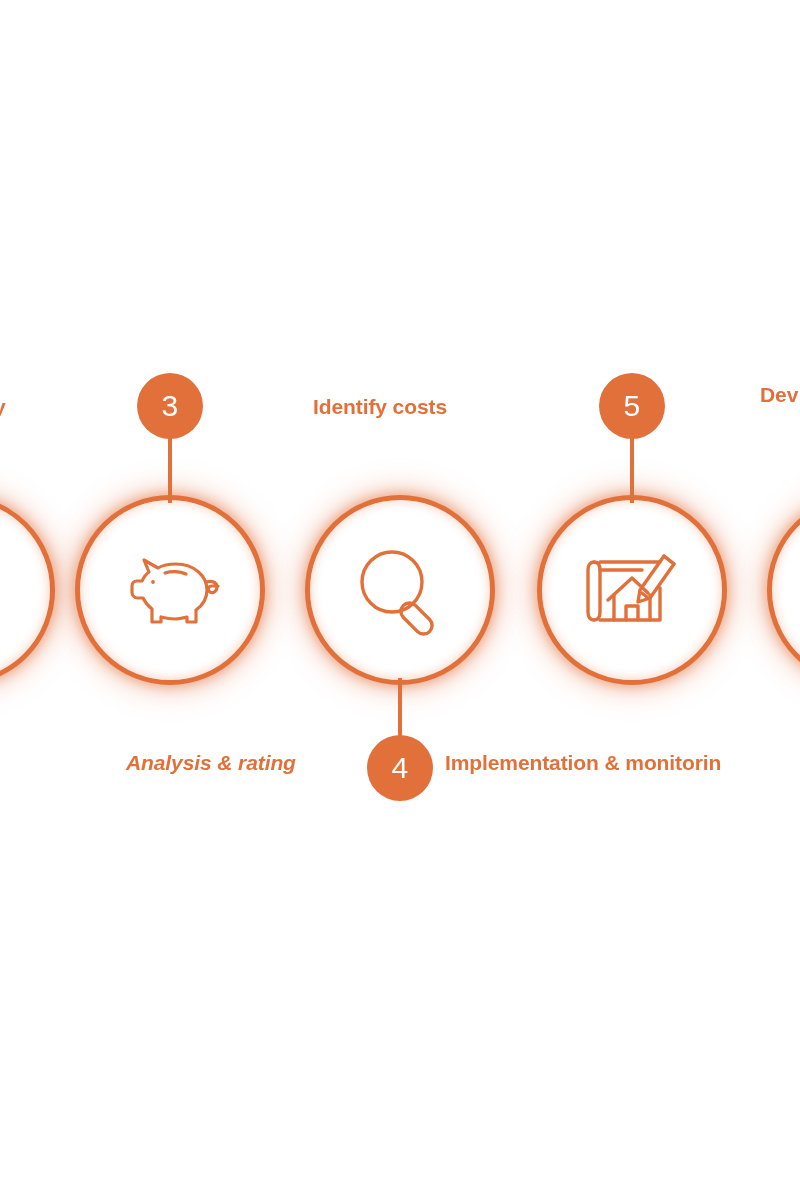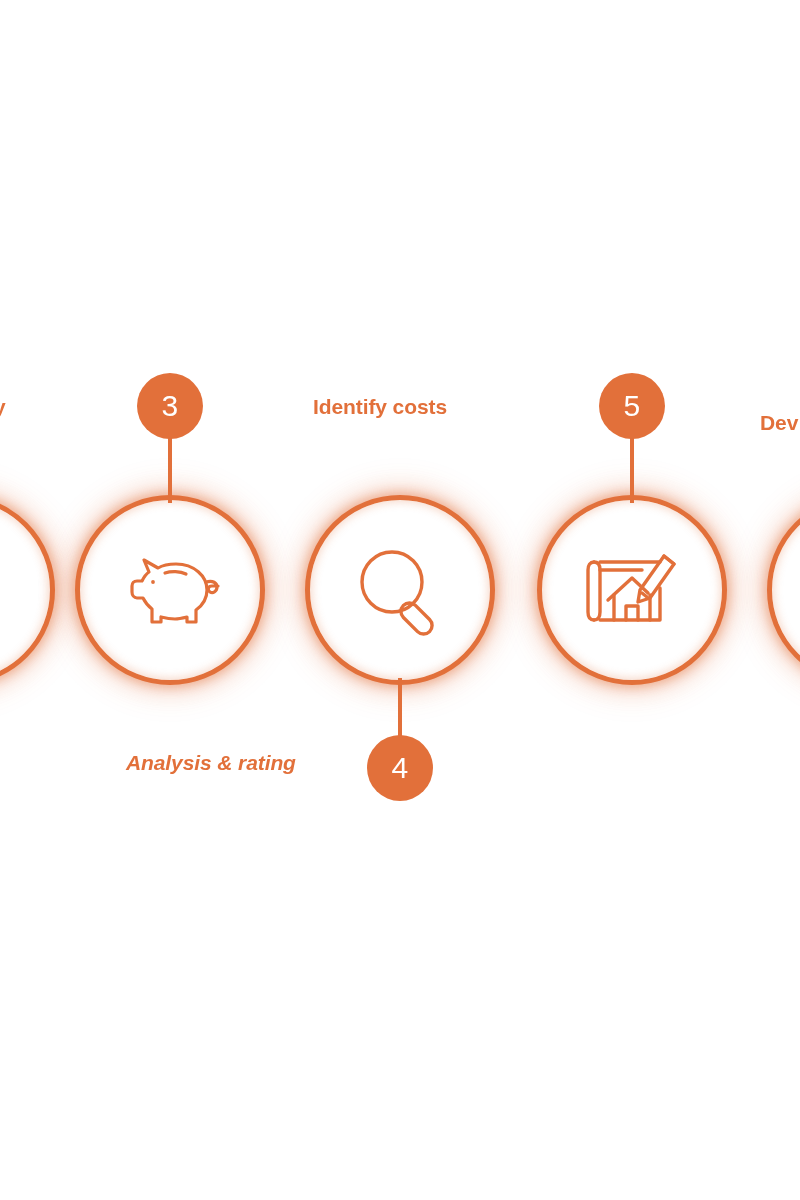--- a/index.html
+++ b/index.html
@@ -155,18 +155,19 @@
   <div class="connector" style="left:630px; top:435px; height:68px;"></div>
 
   <div class="badge" style="left:599px; top:373px; width:66px; height:66px;">5</div>
 
   <div class="ring" style="left:767px; top:495px; width:190px; height:190px;"></div>
 
   <div class="label" style="left:-6px; top:396px;">y</div>
 
   <div class="label" style="left:313px; top:396px;">Identify costs</div>
 
-  <div class="label" style="left:760px; top:412px;">Dev</div>
+  <div class="label" style="left:760px; top:384px;">Dev</div>
 
   <div class="label" style="left:126px; top:752px;font-style:italic;">Analysis &amp; rating</div>
 
+  <div class="label" style="left:445px; top:752px;">Implementation &amp; monitorin</div>
 
 </div>
 
 </body></html>

